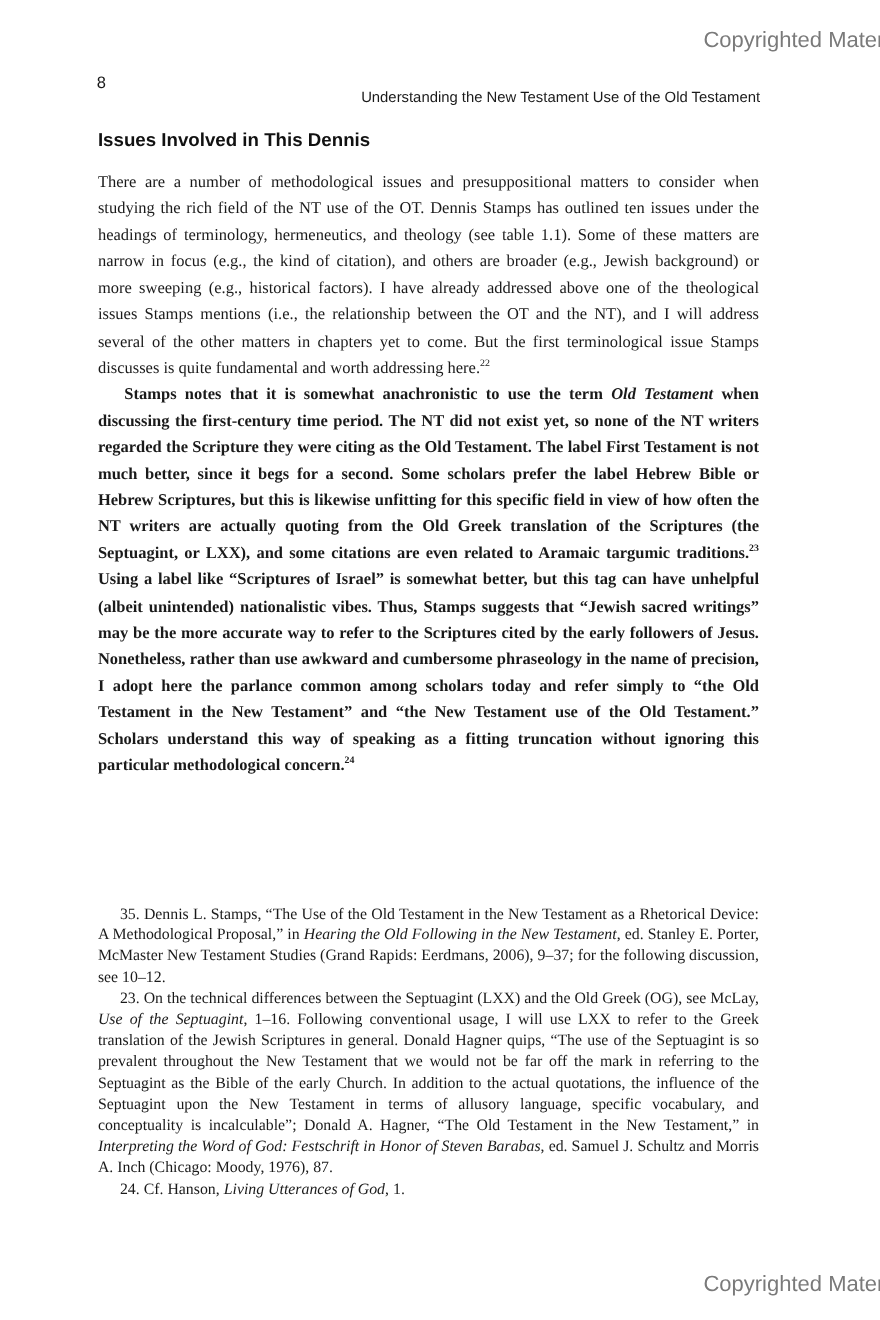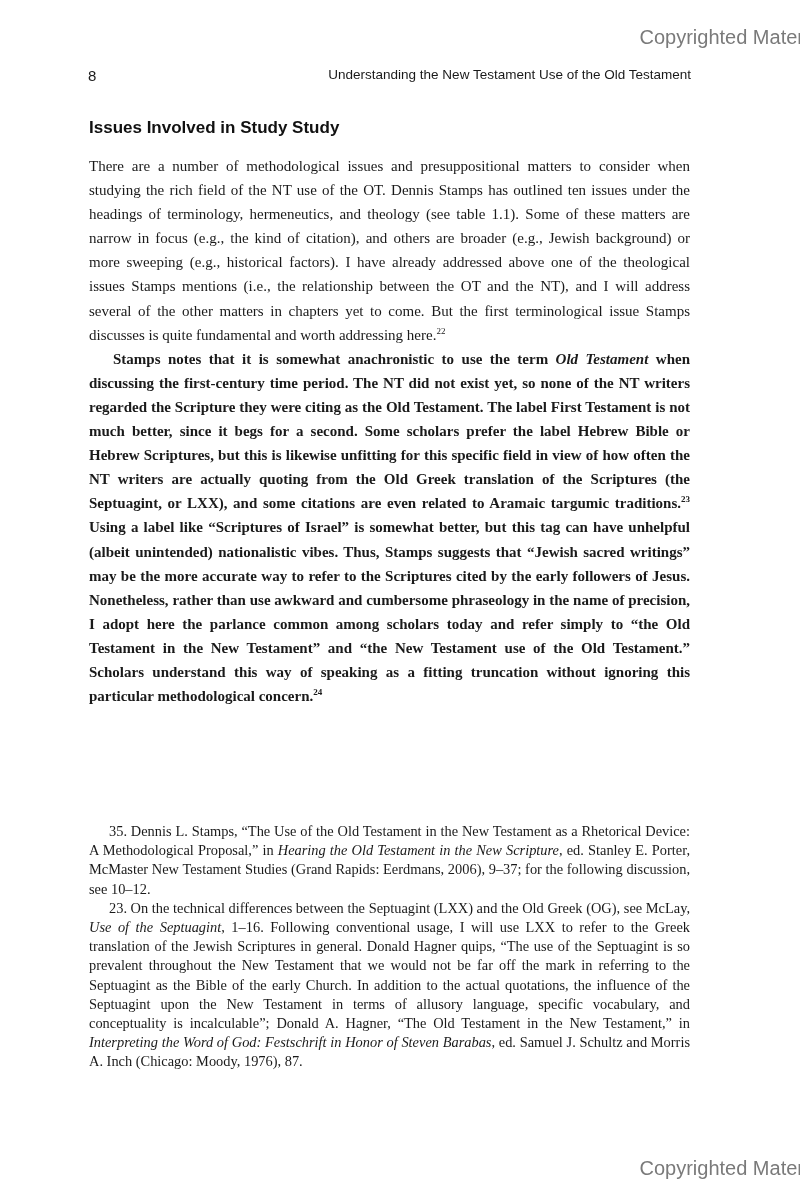--- a/index.html
+++ b/index.html
@@ -8,21 +8,21 @@
     position: absolute; left: 0; width: 800px; text-align: right;
     font-family: "Liberation Sans", sans-serif; font-size: 20px; color: #7a7a7a; padding-left: 24px;
   }
   .wm-top { top: 26px; }
   .wm-bottom { top: 1157px; }
   .running-head {
     position: absolute; top: 67px; left: 88px; width: 603px; height: 20px;
     font-family: "Liberation Sans", sans-serif; font-size: 14px; color: #1a1a1a;
   }
   .page-num { position: absolute; left: 0; top: 0; font-size: 15px; }
-  .head-title { position: absolute; right: 0; top: 0; font-size: 13.5px; }
+  .head-title { position: absolute; right: 0; top: 14px; font-size: 13.5px; }
   .section-heading {
     position: absolute; top: 118px; left: 89px;
     font-family: "Liberation Sans", sans-serif; font-weight: bold; font-size: 17px; color: #111;
   }
   .body-text {
     position: absolute; top: 154px; left: 89px; width: 601px;
     font-family: "Liberation Serif", serif; font-size: 15px; line-height: 24.1px;
     text-align: justify; color: #1a1a1a;
   }
   .body-text p { margin: 0; }
@@ -39,25 +39,26 @@
 </head>
 <body>
 
 <div class="watermark wm-top">Copyrighted Material</div>
 
 <div class="running-head">
   <span class="page-num">8</span>
   <span class="head-title">Understanding the New Testament Use of the Old Testament</span>
 </div>
 
-<h2 class="section-heading" style="margin:0">Issues Involved in Study Study</h2>
+<h2 class="section-heading" style="margin:0">Issues Involved in This Dennis</h2>
 
 <div class="body-text">
   <p><span>There are a number of methodological issues and presuppositional matters to consider when studying the rich field of the NT use of the OT. Dennis Stamps has outlined ten issues under the headings of terminology, hermeneutics, and theology (see table 1.1). Some of these matters are narrow in focus (e.g., the kind of citation), and others are broader (e.g., Jewish background) or more sweeping (e.g., historical factors). I have already addressed above one of the theological issues Stamps mentions (i.e., the relationship between the OT and the NT), and I will address several of the other matters in chapters yet to come. But the first terminological issue Stamps discusses is quite fundamental and worth addressing here.</span><sup>22</sup></p>
   <p class="indent"><span>Stamps notes that it is somewhat anachronistic to use the term </span><em>Old Testament</em><span> when discussing the first-century time period. The NT did not exist yet, so none of the NT writers regarded the Scripture they were citing as the Old Testament. The label First Testament is not much better, since it begs for a second. Some scholars prefer the label Hebrew Bible or Hebrew Scriptures, but this is likewise unfitting for this specific field in view of how often the NT writers are actually quoting from the Old Greek translation of the Scriptures (the Septuagint, or LXX), and some citations are even related to Aramaic targumic traditions.</span><sup>23</sup><span> Using a label like “Scriptures of Israel” is somewhat better, but this tag can have unhelpful (albeit unintended) nationalistic vibes. Thus, Stamps suggests that “Jewish sacred writings” may be the more accurate way to refer to the Scriptures cited by the early followers of Jesus. Nonetheless, rather than use awkward and cumbersome phraseology in the name of precision, I adopt here the parlance common among scholars today and refer simply to “the Old Testament in the New Testament” and “the New Testament use of the Old Testament.” Scholars understand this way of speaking as a fitting truncation without ignoring this particular methodological concern.</span><sup>24</sup></p>
 </div>
 
 <div class="footnotes">
-  <p><span>35. Dennis L. Stamps, “The Use of the Old Testament in the New Testament as a Rhetorical Device: A Methodological Proposal,” in </span><em>Hearing the Old Testament in the New Scripture</em><span>, ed. Stanley E. Porter, McMaster New Testament Studies (Grand Rapids: Eerdmans, 2006), 9–37; for the following discussion, see 10–12.</span></p>
+  <p><span>35. Dennis L. Stamps, “The Use of the Old Testament in the New Testament as a Rhetorical Device: A Methodological Proposal,” in </span><em>Hearing the Old Following in the New Testament</em><span>, ed. Stanley E. Porter, McMaster New Testament Studies (Grand Rapids: Eerdmans, 2006), 9–37; for the following discussion, see 10–12.</span></p>
   <p><span>23. On the technical differences between the Septuagint (LXX) and the Old Greek (OG), see McLay, </span><em>Use of the Septuagint</em><span>, 1–16. Following conventional usage, I will use LXX to refer to the Greek translation of the Jewish Scriptures in general. Donald Hagner quips, “The use of the Septuagint is so prevalent throughout the New Testament that we would not be far off the mark in referring to the Septuagint as the Bible of the early Church. In addition to the actual quotations, the influence of the Septuagint upon the New Testament in terms of allusory language, specific vocabulary, and conceptuality is incalculable”; Donald A. Hagner, “The Old Testament in the New Testament,” in </span><em>Interpreting the Word of God: Festschrift in Honor of Steven Barabas</em><span>, ed. Samuel J. Schultz and Morris A. Inch (Chicago: Moody, 1976), 87.</span></p>
+  <p><span>24. Cf. Hanson, </span><em>Living Utterances of God</em><span>, 1.</span></p>
 </div>
 
 <div class="watermark wm-bottom">Copyrighted Material</div>
 
 </body></html>

